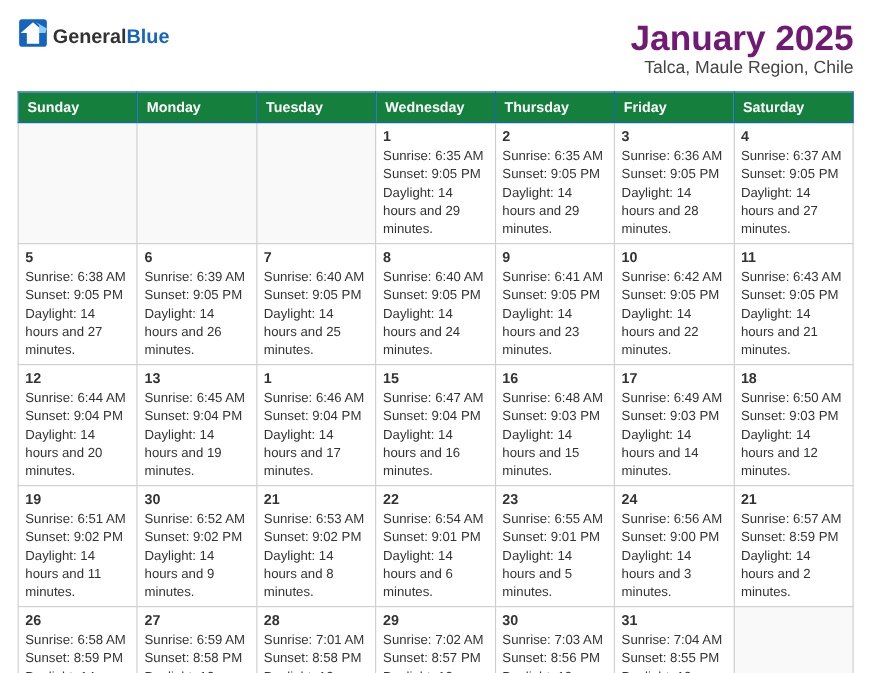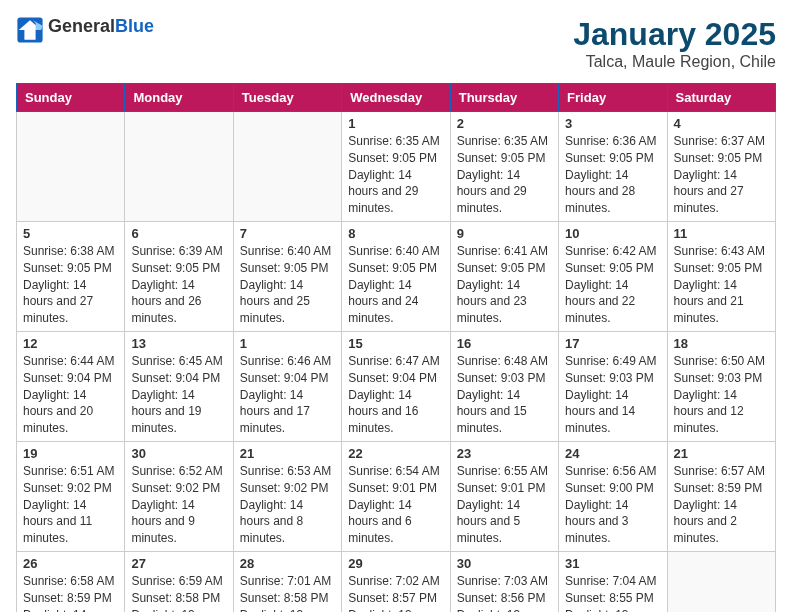--- a/index.html
+++ b/index.html
@@ -11,46 +11,46 @@
       padding: 16px;
     }
     .header {
       display: flex;
       justify-content: space-between;
       align-items: flex-start;
       margin-bottom: 12px;
     }
     .logo {
       display: flex;
-      align-items: flex-start;
+      align-items: flex-end;
       gap: 4px;
     }
     .logo-icon {
       width: 28px;
       height: 28px;
     }
     .title-block {
       text-align: right;
     }
     .month-title {
       font-size: 32px;
       font-weight: bold;
-      color: #0c4a6e;
+      color: #701a75;
     }
     .location-title {
       font-size: 16px;
       color: #444;
     }
     .calendar {
       width: 100%;
       border-collapse: collapse;
       border: 1px solid #ccc;
     }
     .calendar th {
-      background-color: #be185d;
+      background-color: #15803d;
       color: #fff;
       font-size: 13px;
       font-weight: bold;
       text-align: left;
       padding: 6px 8px;
       border: 1px solid #1565c0;
     }
     .calendar td {
       vertical-align: top;
       border: 1px solid #ccc;

